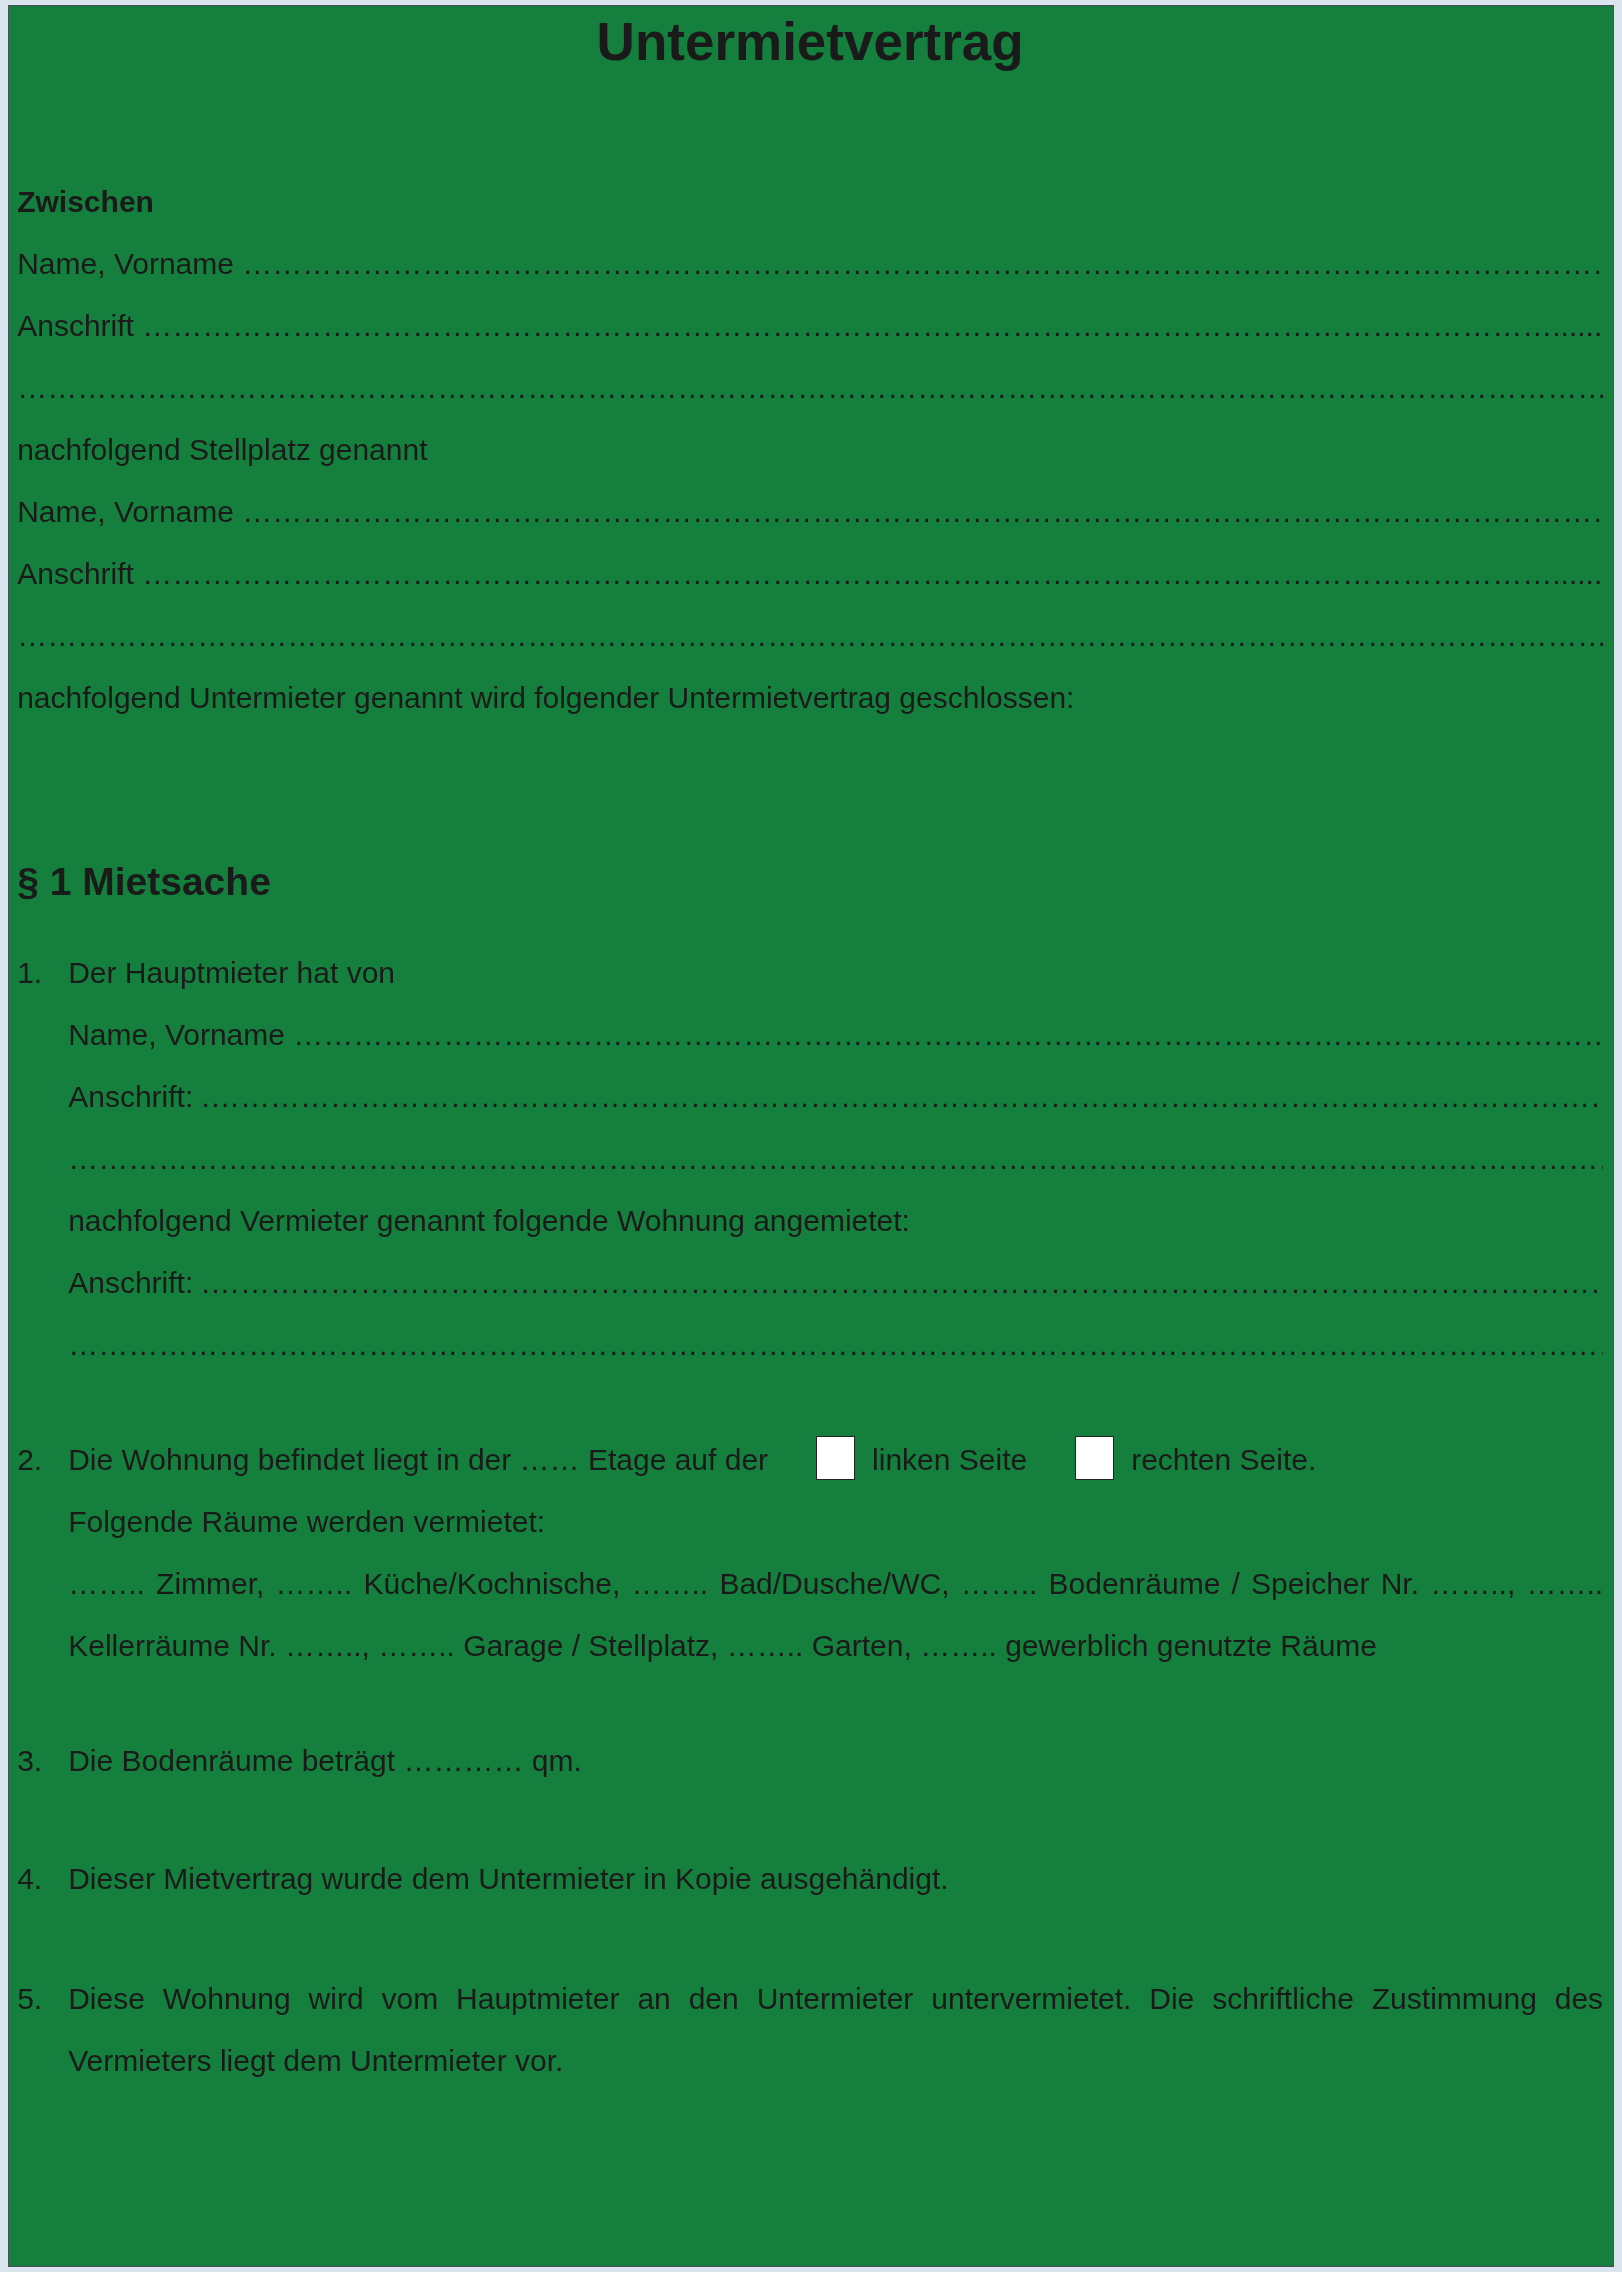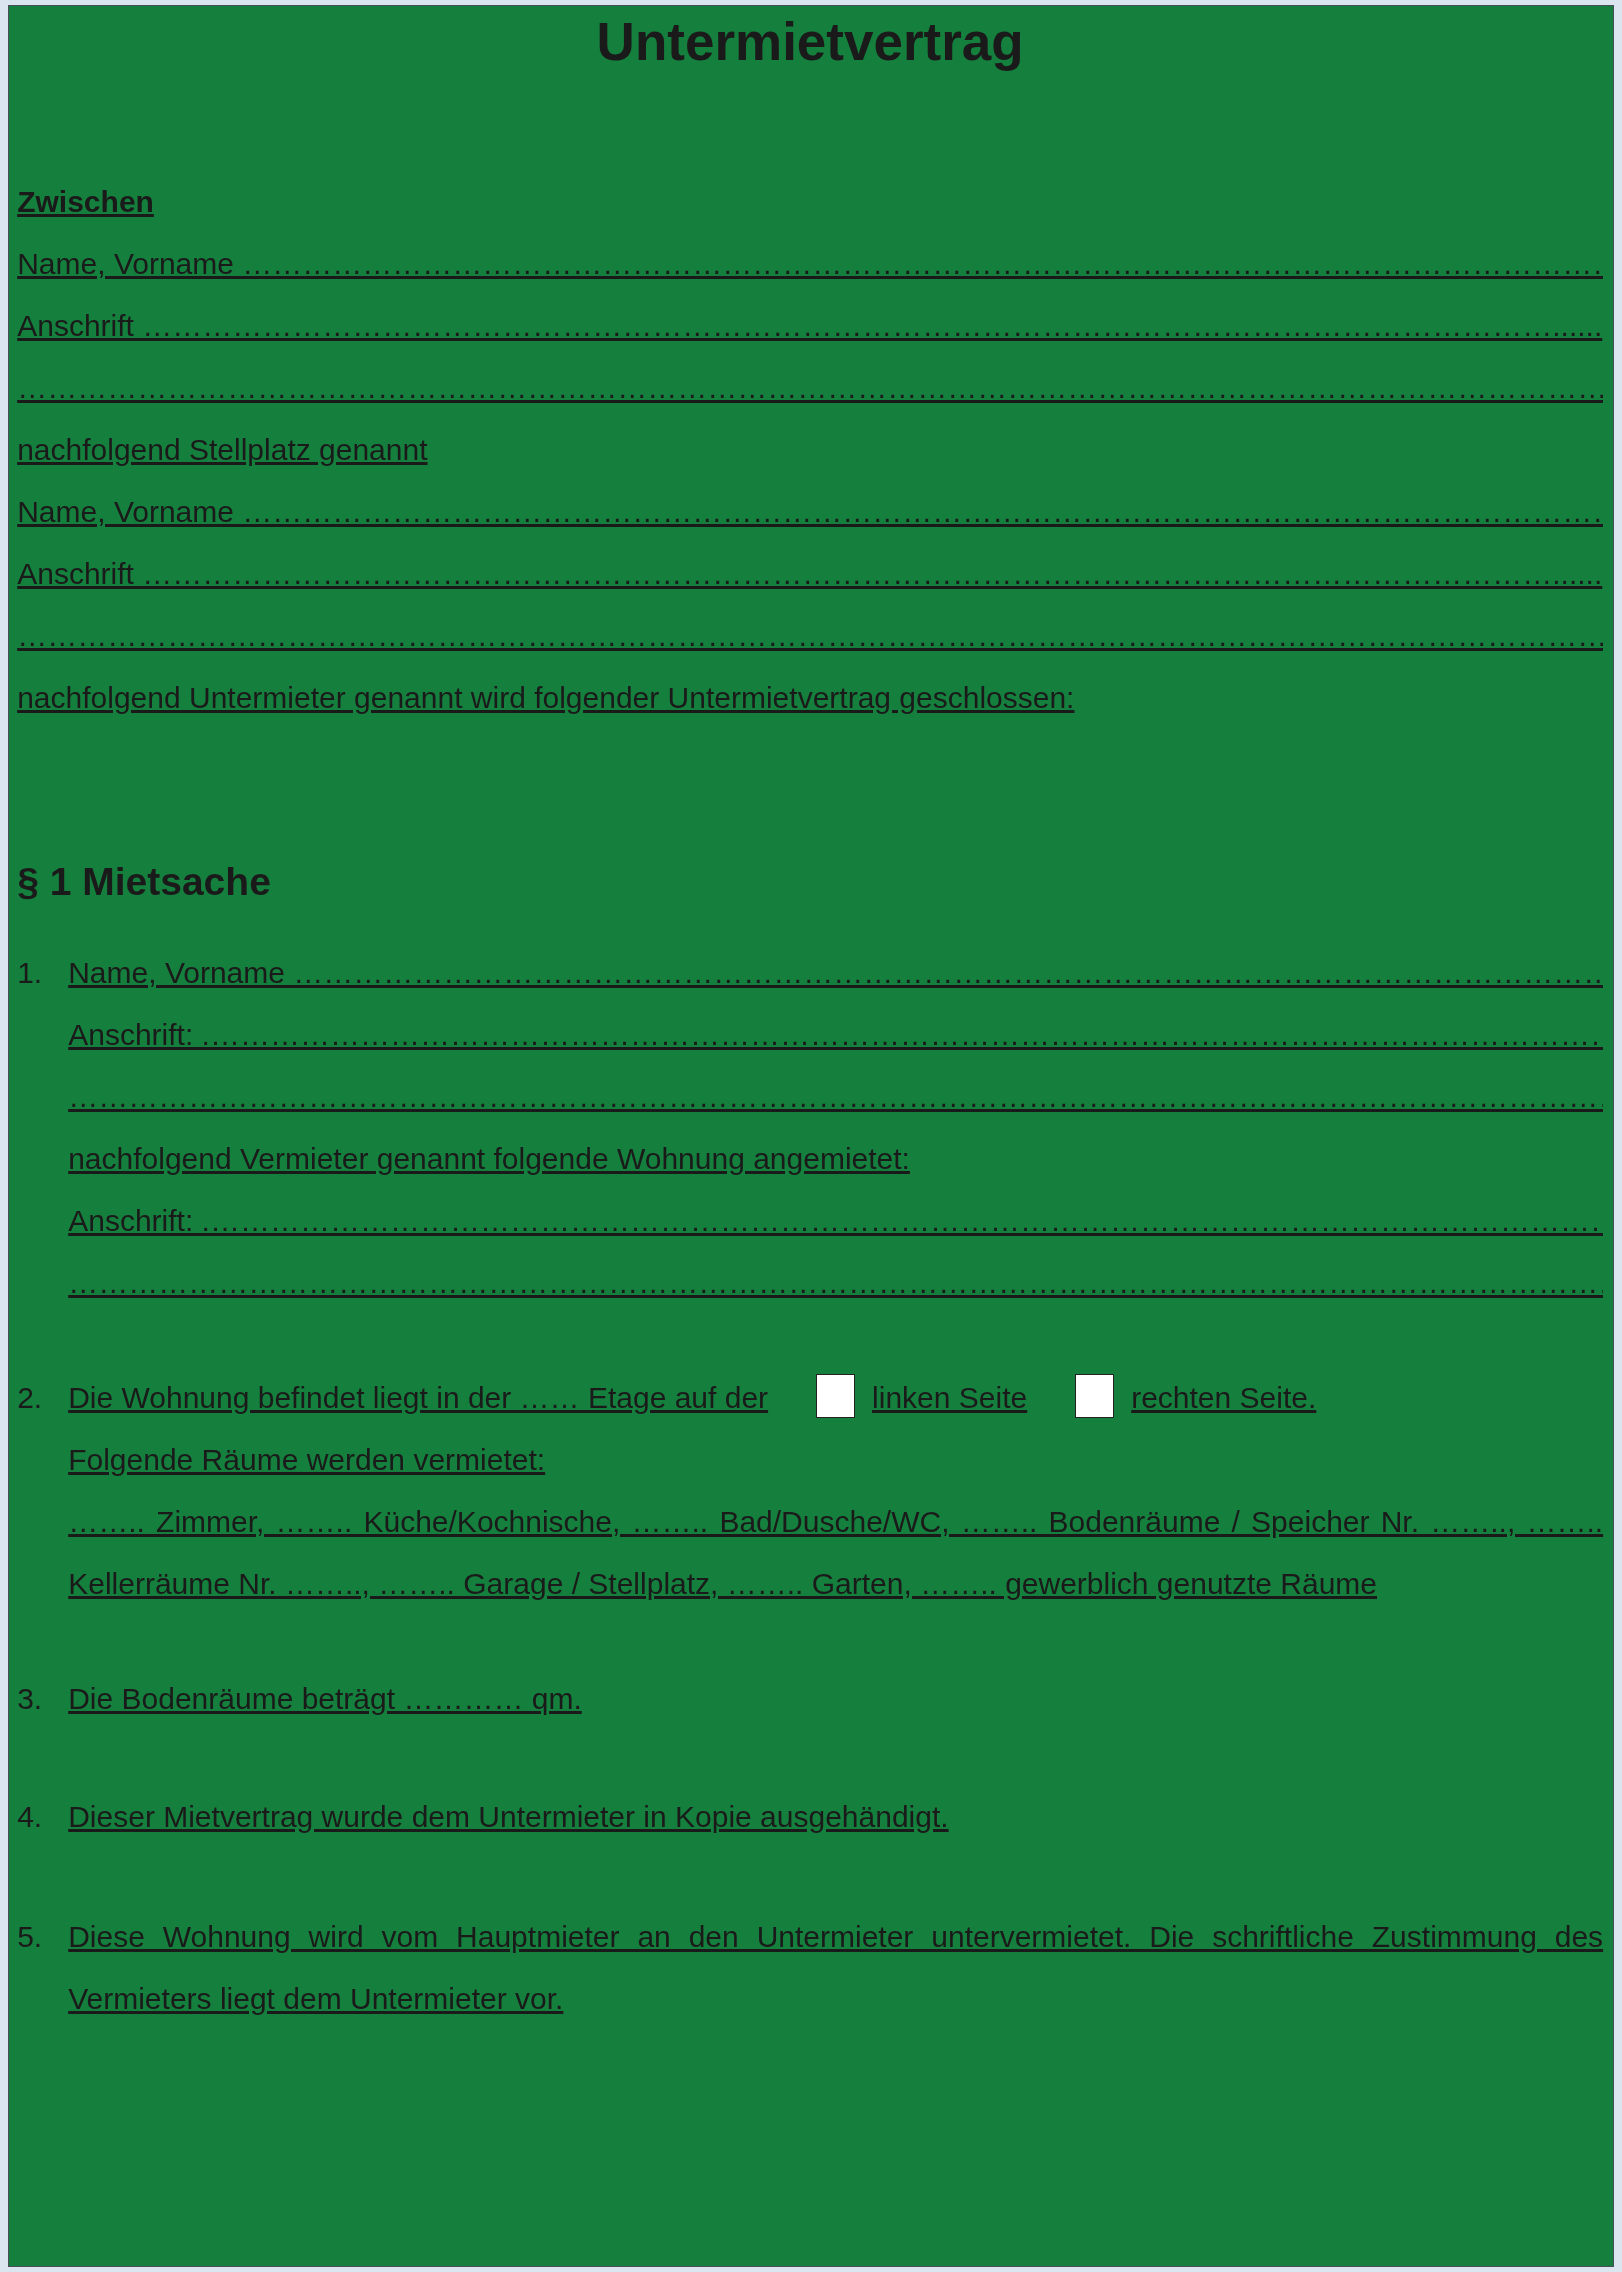--- a/index.html
+++ b/index.html
@@ -30,21 +30,20 @@
   .title {
     font-size: 53px;
     line-height: 67px;
     font-weight: bold;
     text-align: center;
     margin: 0;
   }
   .line {
     font-size: 30px;
     line-height: 62px;
-    text-decoration: underline;
   }
   .dotline {
     white-space: nowrap;
     overflow: hidden;
   }
   .bold { font-weight: bold; }
   .intro { margin-top: 96px; }
   .block-gap { margin-top: 62px; }
   .heading {
     font-size: 39px;
@@ -96,20 +95,21 @@
     <div class="line dotline">Anschrift  ……………………………………………………………………………………………………………………………......</div>
     <div class="line dotline">………………………………………………………………………………………………………………………………………………….</div>
     <div class="line">nachfolgend Untermieter genannt wird folgender Untermietvertrag geschlossen:</div>
   </div>
 
   <div class="heading">§ 1 Mietsache</div>
 
   <div class="item">
     <div class="item-num">1.</div>
     <div class="item-body">
+      <div class="line">Der Hauptmieter hat von</div>
       <div class="line dotline">Name, Vorname ……………………………………………………………………………………………………………………………..</div>
       <div class="line dotline">Anschrift: .………………………………………………………………………………………………………………………………………</div>
       <div class="line dotline">……………………………………………………………………………………………………………………………………………...</div>
       <div class="line">nachfolgend Vermieter genannt folgende Wohnung angemietet:</div>
       <div class="line dotline">Anschrift: .……………………………………………………………………………………………………………………………………….</div>
       <div class="line dotline">……………………………………………………………………………………………………………………………………………...</div>
     </div>
   </div>
 
   <div class="item mt-item2">

